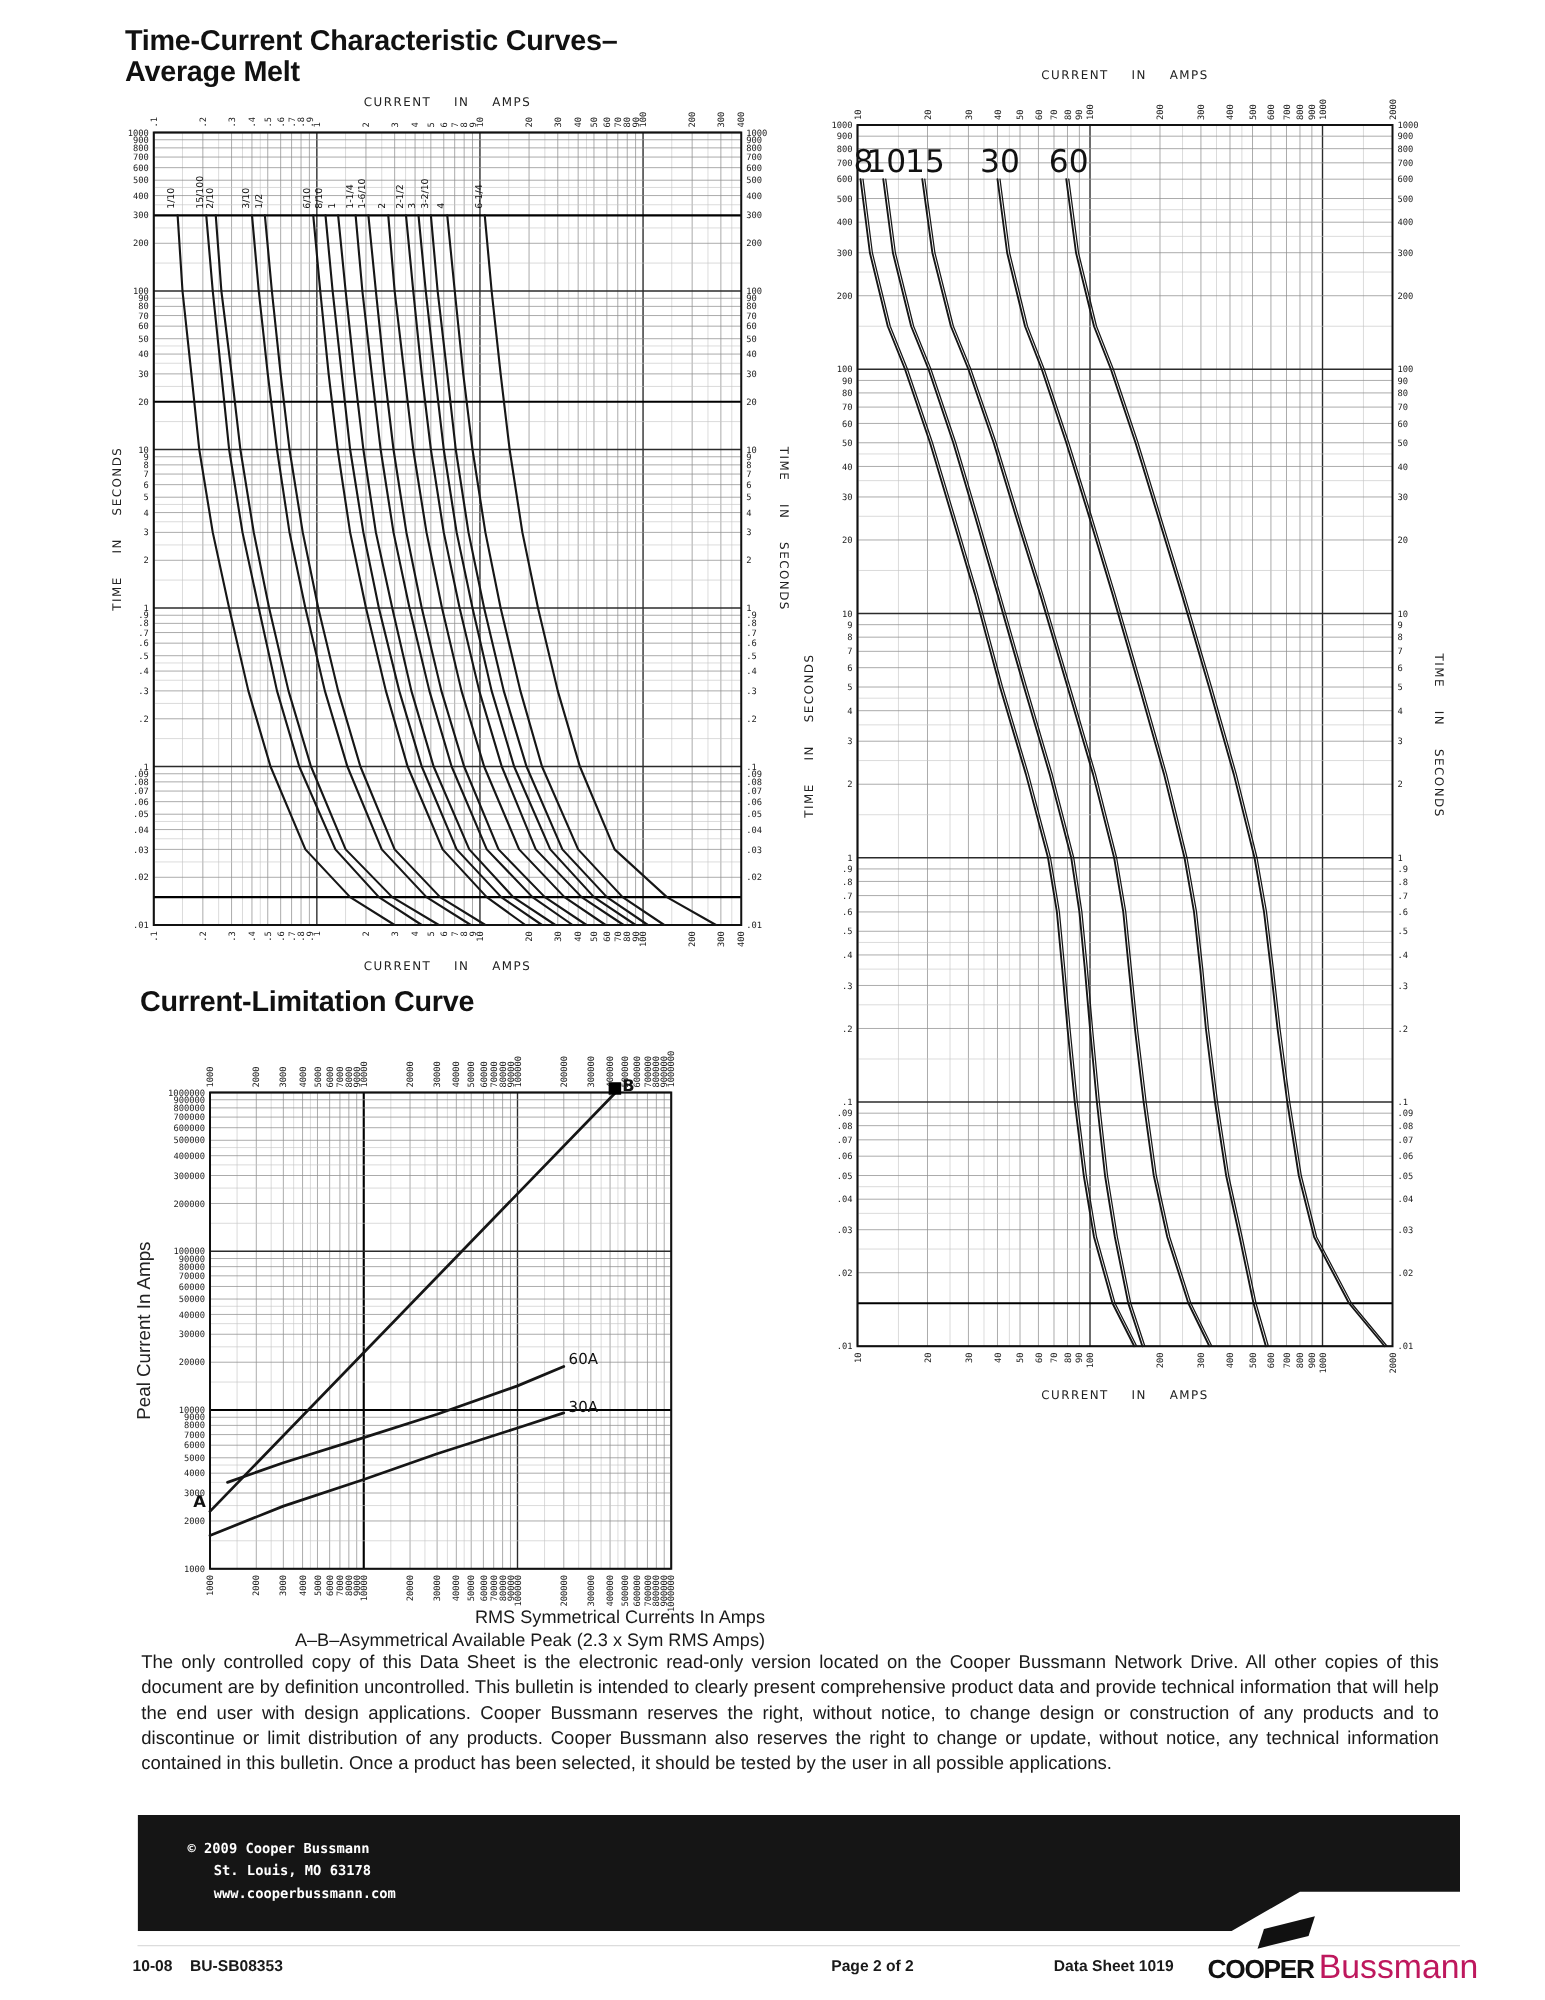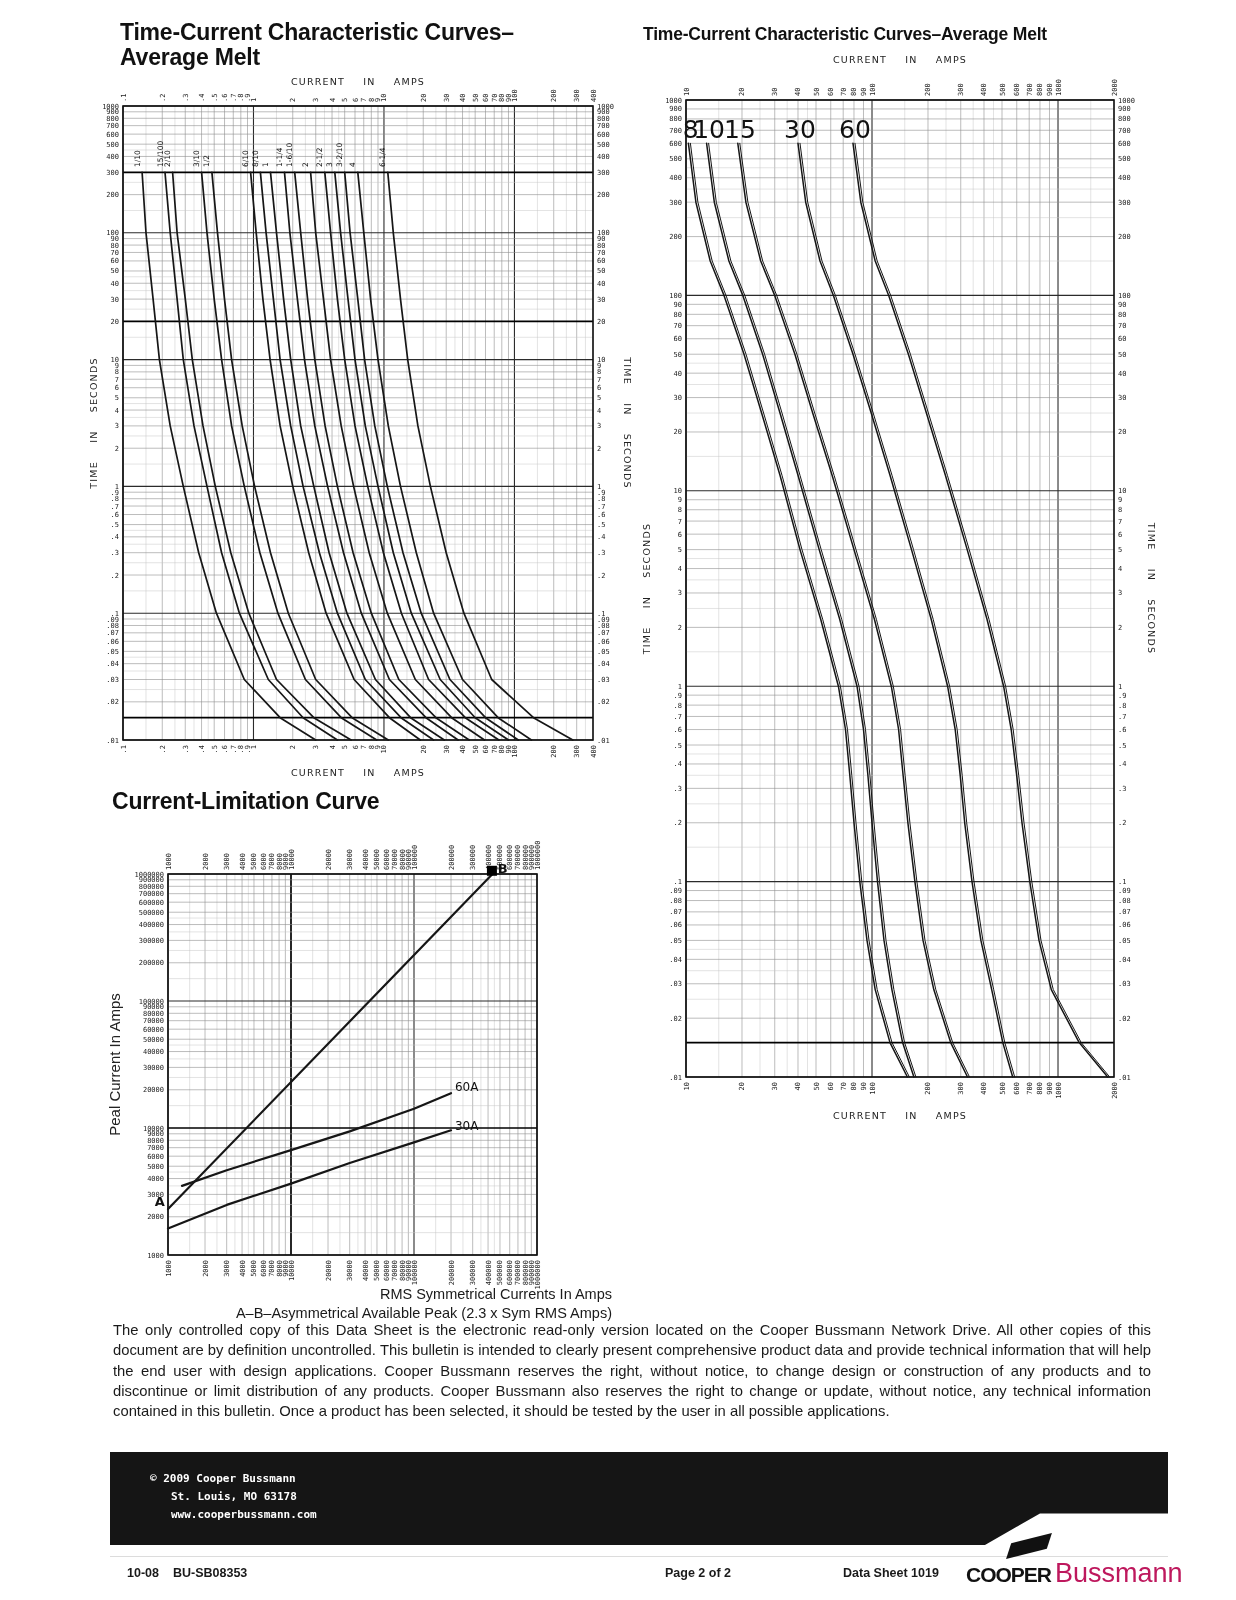--- a/index.html
+++ b/index.html
@@ -1,18 +1,18 @@
 <!DOCTYPE html>
 <html><head>
 <meta charset="utf-8">
 <style>
   html,body{margin:0;padding:0;background:#9c9c9c;}
   .page{position:relative;width:1236px;height:1600px;background:#ffffff;margin:0 auto;
         font-family:"Liberation Sans",sans-serif;color:#111;overflow:hidden;}
-  .title-left{position:absolute;left:120px;top:20px;font-size:23px;font-weight:bold;
+  .title-left{position:absolute;left:100px;top:20px;font-size:23px;font-weight:bold;
               line-height:1.1;letter-spacing:-0.2px;}
   .title-right{position:absolute;left:643px;top:24px;font-size:17.5px;font-weight:bold;letter-spacing:-0.2px;}
   .title-lim{position:absolute;left:112px;top:788px;font-size:23px;font-weight:bold;letter-spacing:-0.2px;}
   svg.chart{position:absolute;overflow:visible;}
   .gmin{stroke:#8f8f8f;stroke-width:0.6;}
   .gmid{stroke:#c6c6c6;stroke-width:0.5;}
   .gmaj{stroke:#2b2b2b;stroke-width:1.1;}
   .gdark{stroke:#000;stroke-width:1.7;}
   .border{fill:none;stroke:#111;stroke-width:1.6;}
   .tick{font-family:"DejaVu Sans Mono",monospace;font-size:7px;fill:#222;}
@@ -24,40 +24,39 @@
   .lim-cap{position:absolute;left:92px;width:520px;text-align:right;font-size:14.5px;color:#1a1a1a;}
   .disclaimer{position:absolute;left:113px;top:1320px;width:1038px;font-size:14.8px;line-height:1.37;
               text-align:justify;color:#1a1a1a;}
   .footer-bar{position:absolute;left:110px;top:1452px;width:1058px;height:93px;background:#151515;
               clip-path:polygon(0 0,100% 0,100% 66%,87.9% 66%,82.7% 100%,0 100%);}
   .footer-bar-text{position:absolute;left:150px;top:1470px;color:#fff;
                    font-family:"DejaVu Sans Mono",monospace;font-size:11px;font-weight:bold;line-height:1.62;}
   .footer-bar-text .ind{margin-left:21px;}
   .hairline{position:absolute;left:110px;top:1556px;width:1058px;height:1px;background:#dcdcdc;}
   .meta{position:absolute;top:1566px;font-size:12.5px;font-weight:bold;color:#1a1a1a;}
-  .meta-doc{left:127px;display:flex;gap:14px;}
+  .meta-doc{left:106px;display:flex;gap:14px;}
   .meta-page{left:665px;}
   .meta-sheet{left:843px;}
   .logo{position:absolute;left:966px;top:1558px;white-space:nowrap;}
   .logo .b1{font-size:21px;font-weight:bold;letter-spacing:-1px;color:#111;}
   .logo .b2{font-size:27px;font-weight:normal;color:#be185d;margin-left:4px;}
   .swoosh{position:absolute;left:1008px;top:1539px;width:42px;height:14px;background:#111;
           transform:rotate(-14deg) skewX(-32deg);}
 </style>
 </head>
 <body>
 
 <div class="page">
 
   <div class="title-left">
     <div>Time-Current Characteristic Curves–</div>
     <div>Average Melt</div>
   </div>
 
-  <div class="title-right">Time-Current Characteristic Curves–Average Melt</div>
 
   <svg id="svg-left" class="chart" style="left:90px;top:76px" width="540" height="710">
       <line x1="33" y1="30" x2="33" y2="664" class="gmaj"></line>
       <line x1="55.976544520475414" y1="30" x2="55.976544520475414" y2="664" class="gmid"></line>
       <line x1="72.27866229399211" y1="30" x2="72.27866229399211" y2="664" class="gmin"></line>
       <line x1="84.92356721602106" y1="30" x2="84.92356721602106" y2="664" class="gmid"></line>
       <line x1="95.25520681446751" y1="30" x2="95.25520681446751" y2="664" class="gmin"></line>
       <line x1="103.99048362888506" y1="30" x2="103.99048362888506" y2="664" class="gmid"></line>
       <line x1="111.55732458798421" y1="30" x2="111.55732458798421" y2="664" class="gmin"></line>
       <line x1="118.23175133494293" y1="30" x2="118.23175133494293" y2="664" class="gmid"></line>

